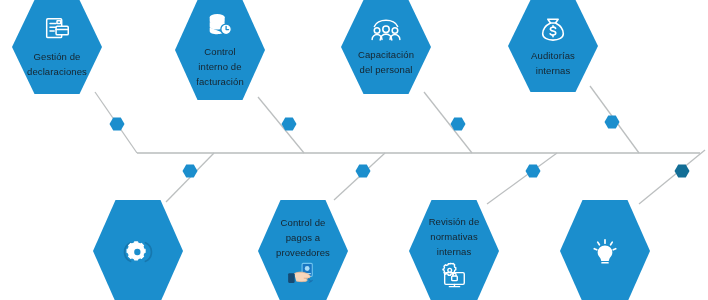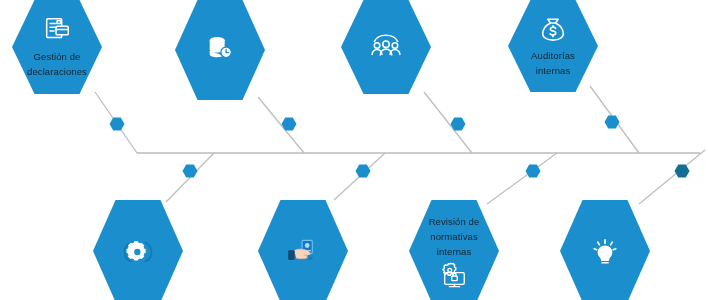--- a/index.html
+++ b/index.html
@@ -103,34 +103,39 @@
     <span class="node-icon">
       <svg width="30" height="30" viewBox="0 0 32 32" fill="none" stroke="#ffffff" stroke-width="1.6" stroke-linecap="round" stroke-linejoin="round">
         <ellipse cx="13" cy="6.5" rx="8" ry="3.2" fill="#ffffff" stroke="none"></ellipse>
         <path d="M5 6.5 v4.5 c0 1.8 3.6 3.2 8 3.2 s8 -1.4 8 -3.2 V6.5" fill="#ffffff" stroke="none"></path>
         <path d="M5 12 v4.5 c0 1.8 3.6 3.2 8 3.2 s8 -1.4 8 -3.2 V12" fill="#ffffff" stroke="none"></path>
         <path d="M5 17.5 v4 c0 1.8 3.6 3.2 8 3.2 s5 -0.6 6.5 -1.4" fill="#ffffff" stroke="none"></path>
         <circle cx="22.5" cy="19.5" r="5.6" fill="#ffffff" stroke="#1b8ecd" stroke-width="1.4"></circle>
         <path d="M22.5 16.4 v3.4 h2.6" stroke="#1b8ecd" stroke-width="1.4"></path>
       </svg>
     </span>
+    <span class="node-label">Control
+interno de
+facturación</span>
   </div>
 
   <div class="hex-node top-node" style="left: 341px; top: -2px; width: 90px; height: 98px; background: rgb(27, 142, 205);">
     <span class="node-icon">
       <svg width="34" height="26" viewBox="0 0 38 26" fill="none" stroke="#ffffff" stroke-width="1.7" stroke-linecap="round" stroke-linejoin="round">
         <path d="M6 8 A13.5 9.5 0 0 1 32 8"></path>
         <circle cx="9" cy="12.5" r="3.1"></circle>
         <circle cx="19" cy="11" r="3.6"></circle>
         <circle cx="29" cy="12.5" r="3.1"></circle>
         <path d="M3.5 22.5 a5.5 5.5 0 0 1 11 0"></path>
         <path d="M12.5 23 a6.5 6.5 0 0 1 13 0"></path>
         <path d="M23.5 22.5 a5.5 5.5 0 0 1 11 0"></path>
       </svg>
     </span>
+    <span class="node-label">Capacitación
+del personal</span>
   </div>
 
   <div class="hex-node top-node" style="left: 508px; top: -2px; width: 90px; height: 96px; background: rgb(27, 142, 205);">
     <span class="node-icon">
       <svg width="30" height="30" viewBox="0 0 32 32" fill="none" stroke="#ffffff" stroke-width="1.7" stroke-linecap="round" stroke-linejoin="round">
         <path d="M10.5 4.5 h11 l-2.8 4 h-5.4 z"></path>
         <path d="M13.3 8.5 C7.5 11.5 5 16 5 20 c0 4.2 4.9 6.8 11 6.8 s11 -2.6 11 -6.8 c0 -4 -2.5 -8.5 -8.3 -11.5"></path>
         <path d="M18.8 14.2 c-0.7 -0.9 -1.9 -1.3 -3 -1.2 -1.6 0.1 -2.6 1 -2.6 2.1 0 2.6 5.7 1.5 5.7 4.1 0 1.2 -1.2 2.1 -2.8 2.2 -1.3 0.1 -2.5 -0.4 -3.2 -1.3"></path>
         <line x1="16" y1="11.4" x2="16" y2="13.1"></line>
         <line x1="16" y1="21.4" x2="16" y2="23.1"></line>
@@ -145,20 +150,23 @@
       <svg width="30" height="28" viewBox="0 0 32 30" fill="none" stroke="#ffffff" stroke-width="1.6" stroke-linecap="round" stroke-linejoin="round">
         <path d="M8 5 a11 11 0 0 0 0 20" stroke="#1677ae" stroke-width="1.8"></path>
         <path d="M24 5 a11 11 0 0 1 0 20" stroke="#1677ae" stroke-width="1.8"></path>
         <path d="M16 5.5 l2.6 1 1.1 -0.7 2.3 2.3 -0.7 1.1 1 2.6 1.3 0.4 v3.3 l-1.3 0.4 -1 2.6 0.7 1.1 -2.3 2.3 -1.1 -0.7 -2.6 1 -0.4 1.3 h-3.3 l-0.4 -1.3 -2.6 -1 -1.1 0.7 -2.3 -2.3 0.7 -1.1 -1 -2.6 -1.3 -0.4 v-3.3 l1.3 -0.4 1 -2.6 -0.7 -1.1 2.3 -2.3 1.1 0.7 2.6 -1 0.4 -1.3 h3.3 z" fill="#ffffff" stroke="#ffffff" stroke-width="1.2"></path>
         <circle cx="15.3" cy="15" r="3.4" fill="#1b8ecd" stroke="none"></circle>
       </svg>
     </span>
   </div>
 
   <div class="hex-node bottom-node" style="left: 258px; top: 198px; width: 90px; height: 106px; background: rgb(27, 142, 205);">
+    <span class="node-label">Control de
+pagos a
+proveedores</span>
     <span class="node-icon">
       <svg width="32" height="26" viewBox="0 0 34 28" fill="none">
         <rect x="16" y="1.5" width="11" height="14" rx="1.2" fill="#1877c4" stroke="#6fc4ef" stroke-width="1.2"></rect>
         <circle cx="21.5" cy="7" r="2.6" fill="#a8dcf6"></circle>
         <path d="M18 12.5 h7" stroke="#a8dcf6" stroke-width="1.2" stroke-linecap="round"></path>
         <path d="M8 13 c3 -1.5 7 -1.6 10.5 -0.6 2 0.6 3.4 1.4 4.6 2.4 1 0.9 0.6 2.3 -0.8 2.4 l-6.4 0.3" fill="#f6d3b4" stroke="#efc2a0" stroke-width="0.9"></path>
         <path d="M7.5 12.5 c3.4 -2 9 -2.1 13 -0.4 1.6 0.7 2.8 1.5 3.8 2.5 0.9 0.9 0.4 2.4 -1 2.5 l-5.4 0.3 c1.6 0.3 2.6 0.6 3.2 1.2 0.7 0.7 0.3 1.9 -0.8 2.1 -3.4 0.7 -7.6 0.6 -10.6 -0.3" fill="#f7d6bb" stroke="#e8b999" stroke-width="0.9"></path>
         <rect x="1" y="12" width="7" height="10.5" rx="1.2" fill="#164a73"></rect>
         <path d="M23 18 l2.5 3 M25.5 21 l1.5 -1.2 M25.5 21 l-1.8 0.8" stroke="#1a6fae" stroke-width="1.1" stroke-linecap="round"></path>
       </svg>

